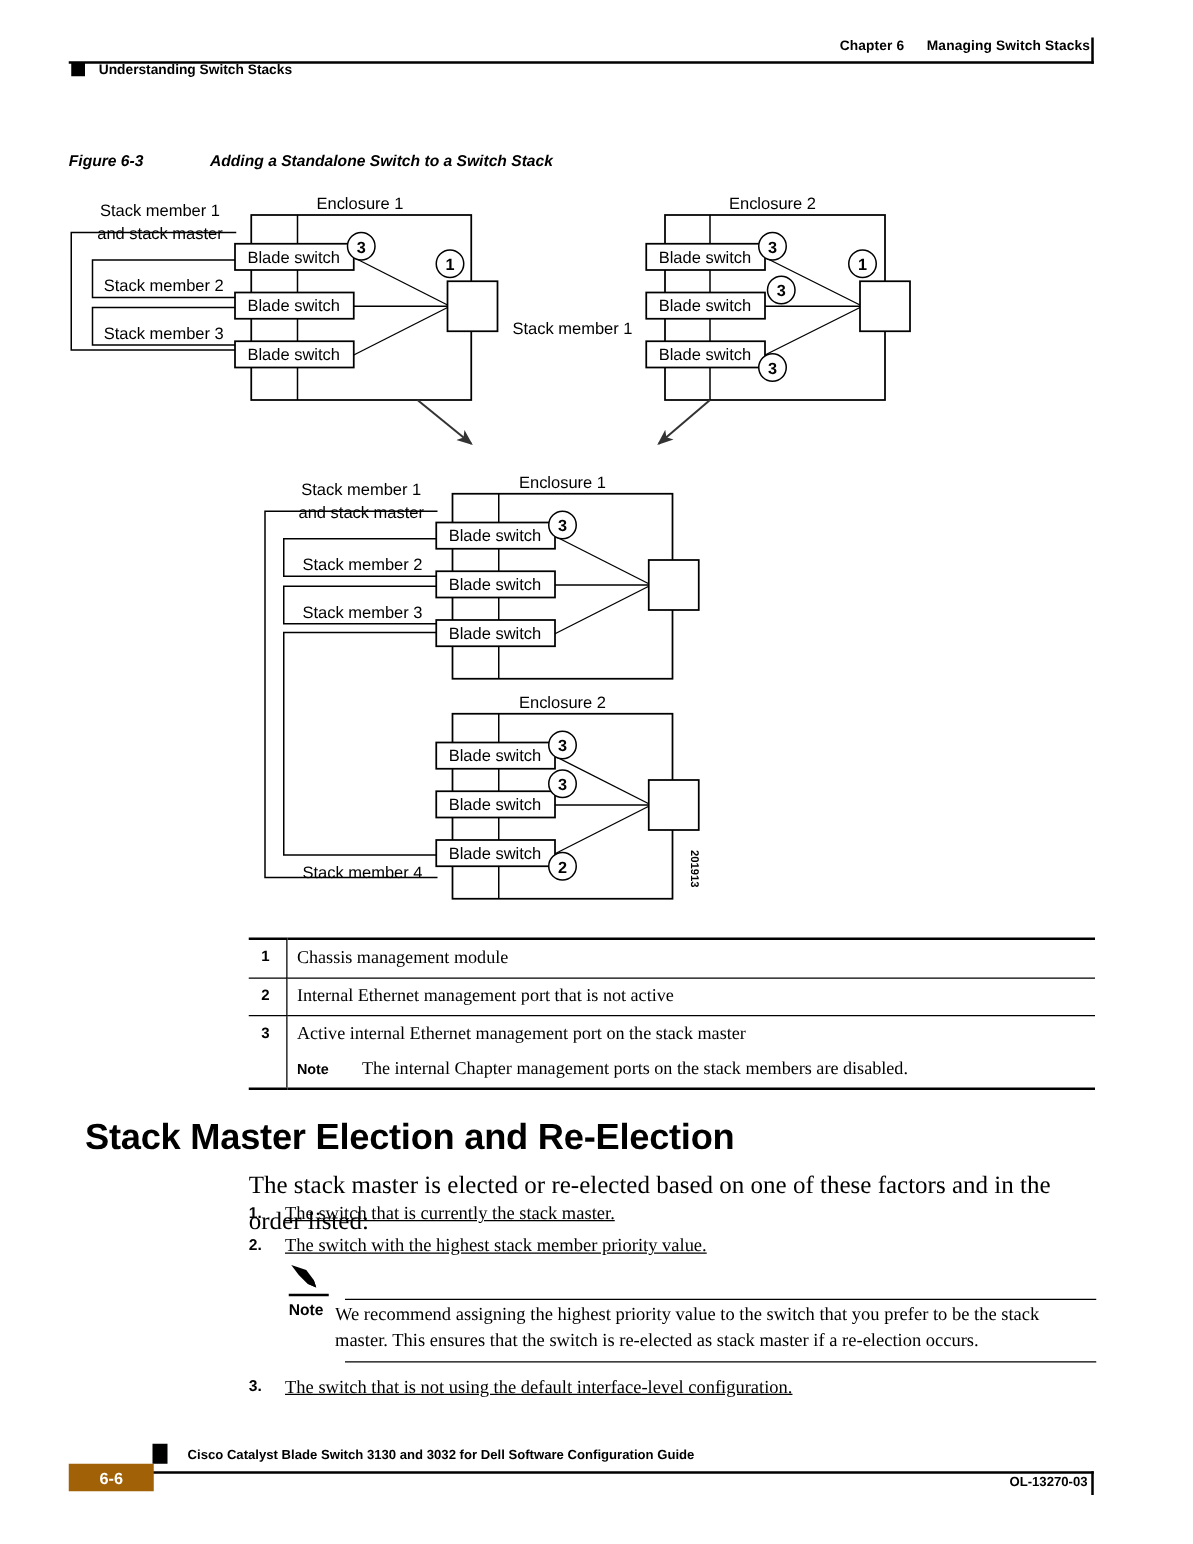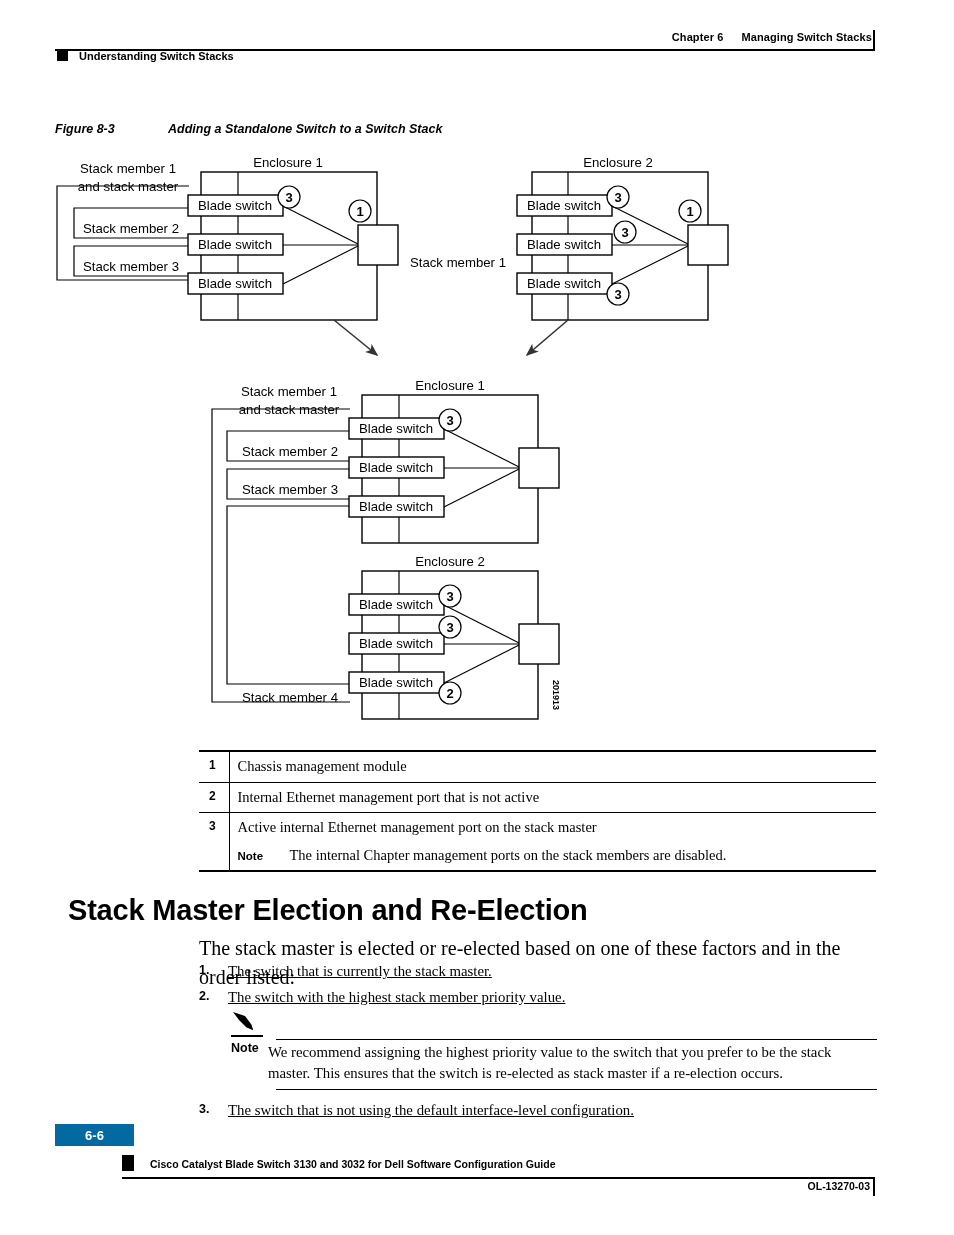--- a/index.html
+++ b/index.html
@@ -141,22 +141,22 @@
   }
   .ftr-rule {
     position: absolute; left: 122px; top: 1177px; width: 753px; height: 2px;
     background: #000;
   }
   .ftr-rule-cap {
     position: absolute; left: 873px; top: 1177px; width: 2px; height: 19px;
     background: #000;
   }
   .ftr-page {
-    position: absolute; left: 55px; top: 1124px; width: 79px; height: 22px;
-    background: #0369a1; color: #fff;
+    position: absolute; left: 55px; top: 1171px; width: 68px; height: 22px;
+    background: #a16207; color: #fff;
     font-family: "Liberation Sans", sans-serif;
     font-weight: bold; font-size: 13px;
     display: flex; align-items: center; justify-content: center;
   }
   .ftr-doc {
     position: absolute; right: 84px; top: 1180px;
     font-family: "Liberation Sans", sans-serif;
     font-weight: bold; font-size: 10.5px;
     white-space: nowrap;
     text-align: center;
@@ -181,21 +181,21 @@
 
 <div class="hdr-right">
   <span class="chap">Chapter 6</span><span>Managing Switch Stacks</span>
 </div>
 <div class="hdr-rule"></div>
 <div class="hdr-rule-cap"></div>
 <div class="hdr-square"></div>
 <div class="hdr-running">Understanding Switch Stacks</div>
 
 <div class="fig-cap">
-  <span class="fignum">Figure 8-3</span><span>Adding a Standalone Switch to a Switch Stack</span>
+  <span class="fignum">Figure 6-3</span><span>Adding a Standalone Switch to a Switch Stack</span>
 </div>
 
 <svg id="diagram" viewBox="0 0 954 600" width="954" height="600">
   <defs>
     <marker id="arrowhead" markerWidth="9" markerHeight="9" refX="7" refY="3.2" orient="auto" markerUnits="strokeWidth">
       <path d="M0,0 L8,3.2 L0,6.4 L2,3.2 z" fill="#333"></path>
     </marker>
   </defs>
 
   <g>

